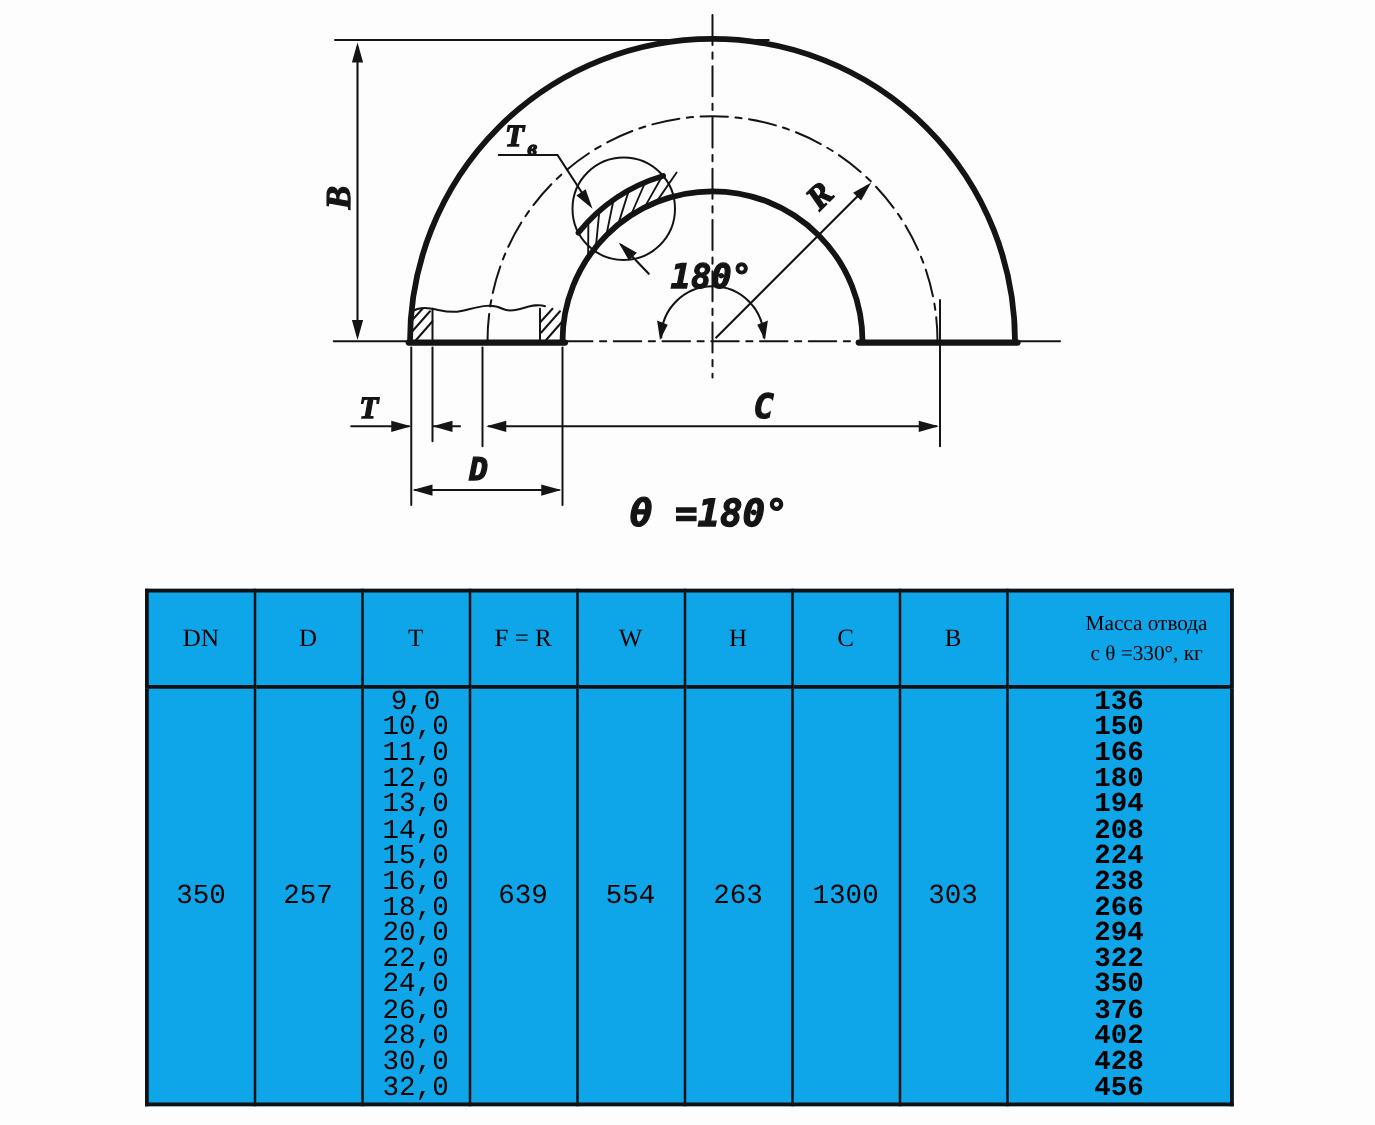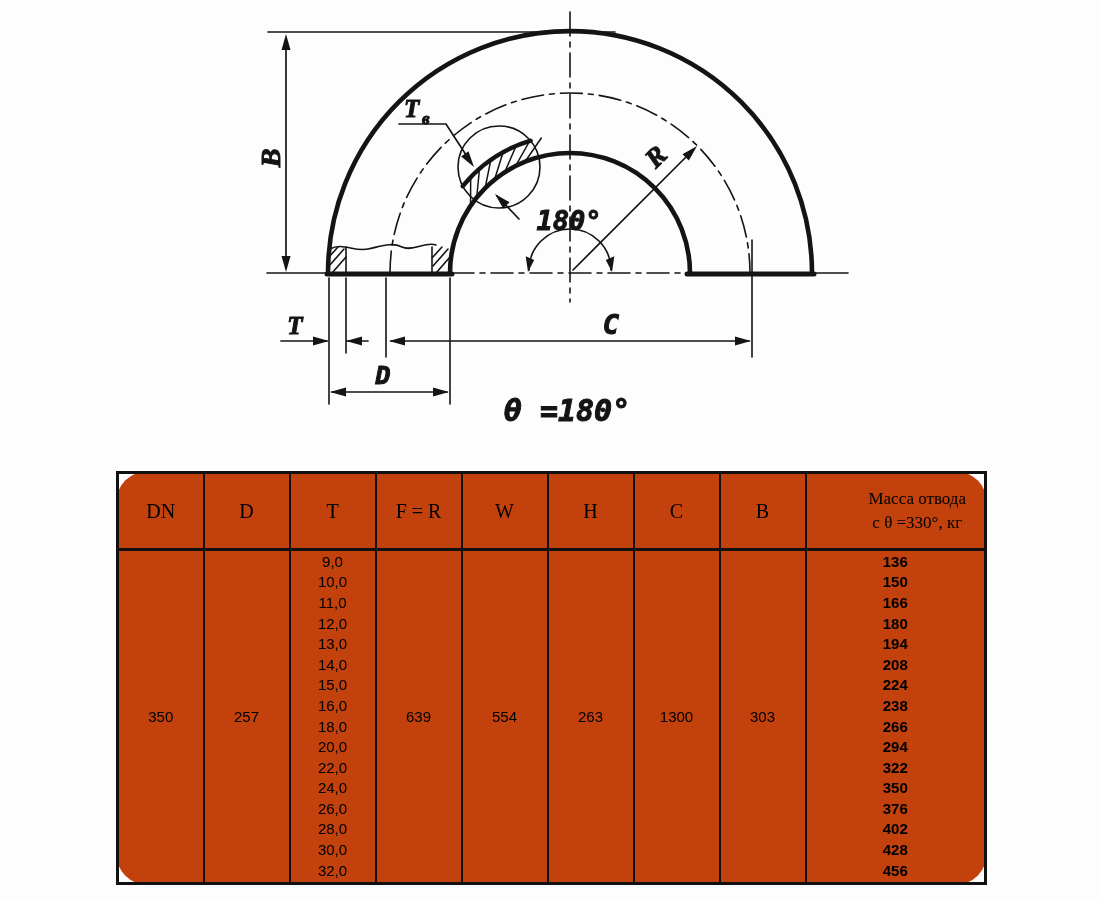--- a/index.html
+++ b/index.html
@@ -16,42 +16,41 @@
     font-family:"Liberation Serif", serif;
     font-style:italic;font-weight:600;
   }
   .techlabel{
     font-family:"DejaVu Sans Mono", monospace;
     font-style:italic;font-weight:bold;
   }
   table.dims{
     position:absolute;left:116px;top:471px;
     border-collapse:collapse;table-layout:fixed;
-    background:#c2410c;
-    border-radius:32px;
+    background:#0ea5e9;
   }
   table.dims th, table.dims td{
     border:2px solid #111;
     text-align:center;vertical-align:middle;
     padding:0;
   }
   table.dims{border:3px solid #111;}
   table.dims thead th{
     height:74px;
     font-family:"Liberation Serif", serif;
     font-weight:400;font-size:20px;
     border-bottom:3px solid #111;
   }
   table.dims thead th .mass-h{
     font-size:17px;line-height:24px;margin-left:44px;
   }
   table.dims tbody td{
     height:331px;
-    font-family:Liberation Sans, sans-serif;
-    font-size:15px;
+    font-family:Liberation Mono, monospace;
+    font-size:22px;
     margin-left:40px;
   }
   td.tvals{
     white-space:pre-line;
     font-size:15px;line-height:20.6px;
     font-family:"Liberation Serif", serif;
   }
   td.mvals{
     white-space:pre-line;
     font-size:14px;line-height:20.6px;

